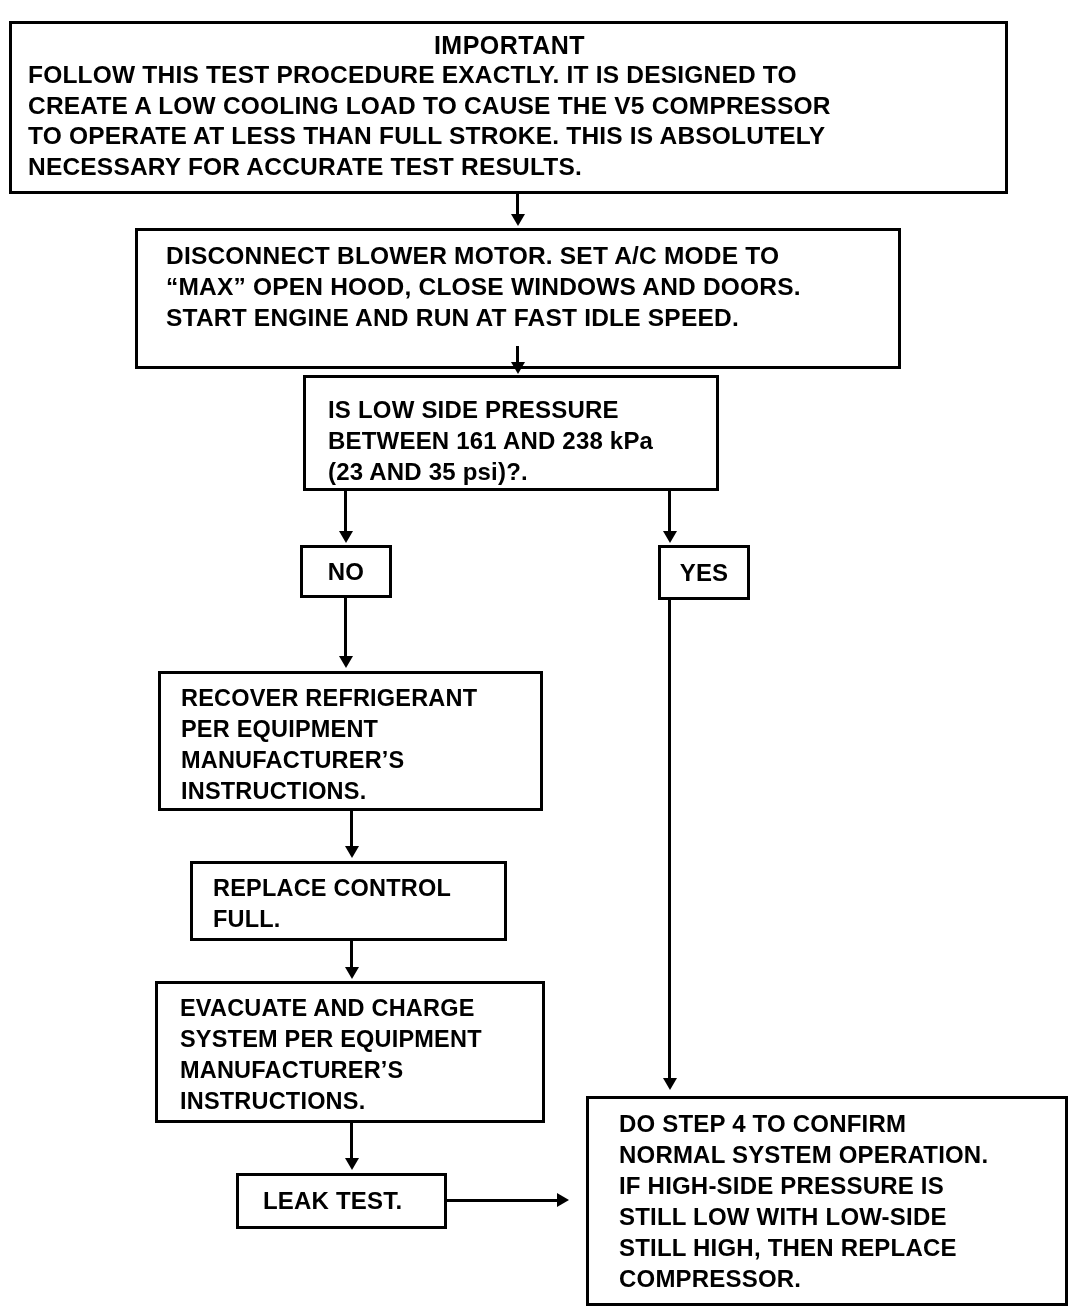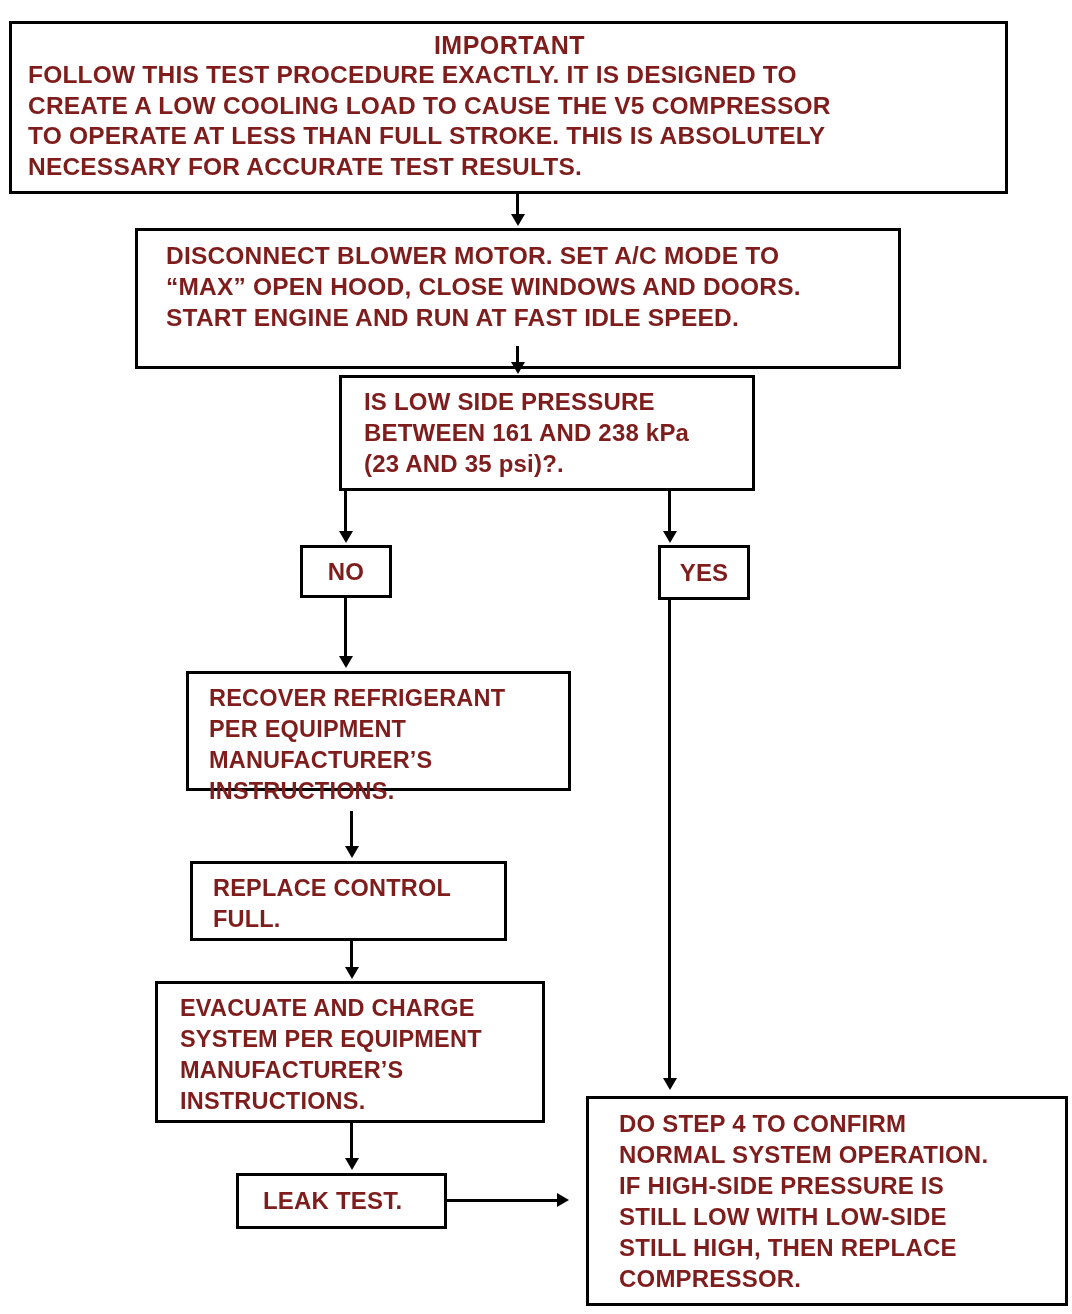--- a/index.html
+++ b/index.html
@@ -15,21 +15,21 @@
     width: 1072px;
     height: 1314px;
     background: #ffffff;
     overflow: hidden;
   }
   .box {
     position: absolute;
     box-sizing: border-box;
     border: 3px solid #000000;
     background: #ffffff;
-    color: #7f1d1d;
+    color: #000000;
     font-weight: bold;
     letter-spacing: 0.2px;
   }
   .box .txt {
     display: block;
     white-space: pre-line;
   }
   
   #box-important {
     left: 9px;
@@ -58,24 +58,23 @@
     height: 141px;
     padding: 9px 12px 6px 28px;
     font-size: 24.5px;
     line-height: 31px;
   }
   #box-question {
     left: 303px;
     top: 375px;
     width: 416px;
     height: 116px;
-    padding: 8px 10px 6px 22px;
-    font-size: 24px;
-    line-height: 31px;
-    margin-left: 36px;
+    padding: 16px 10px 6px 22px;
+    font-size: 24px;
+    line-height: 31px;
   }
   #box-no {
     left: 300px;
     top: 545px;
     width: 92px;
     height: 53px;
     padding: 0;
     font-size: 24px;
     display: flex;
     align-items: center;
@@ -89,25 +88,24 @@
     padding: 0;
     font-size: 24px;
     display: flex;
     align-items: center;
     justify-content: center;
   }
   #box-recover {
     left: 158px;
     top: 671px;
     width: 385px;
-    height: 120px;
+    height: 140px;
     padding: 9px 8px 4px 20px;
     font-size: 23.5px;
     line-height: 31px;
-    margin-left: 28px;
   }
   #box-valve {
     left: 190px;
     top: 861px;
     width: 317px;
     height: 80px;
     padding: 9px 8px 4px 20px;
     font-size: 23.5px;
     line-height: 31px;
   }

